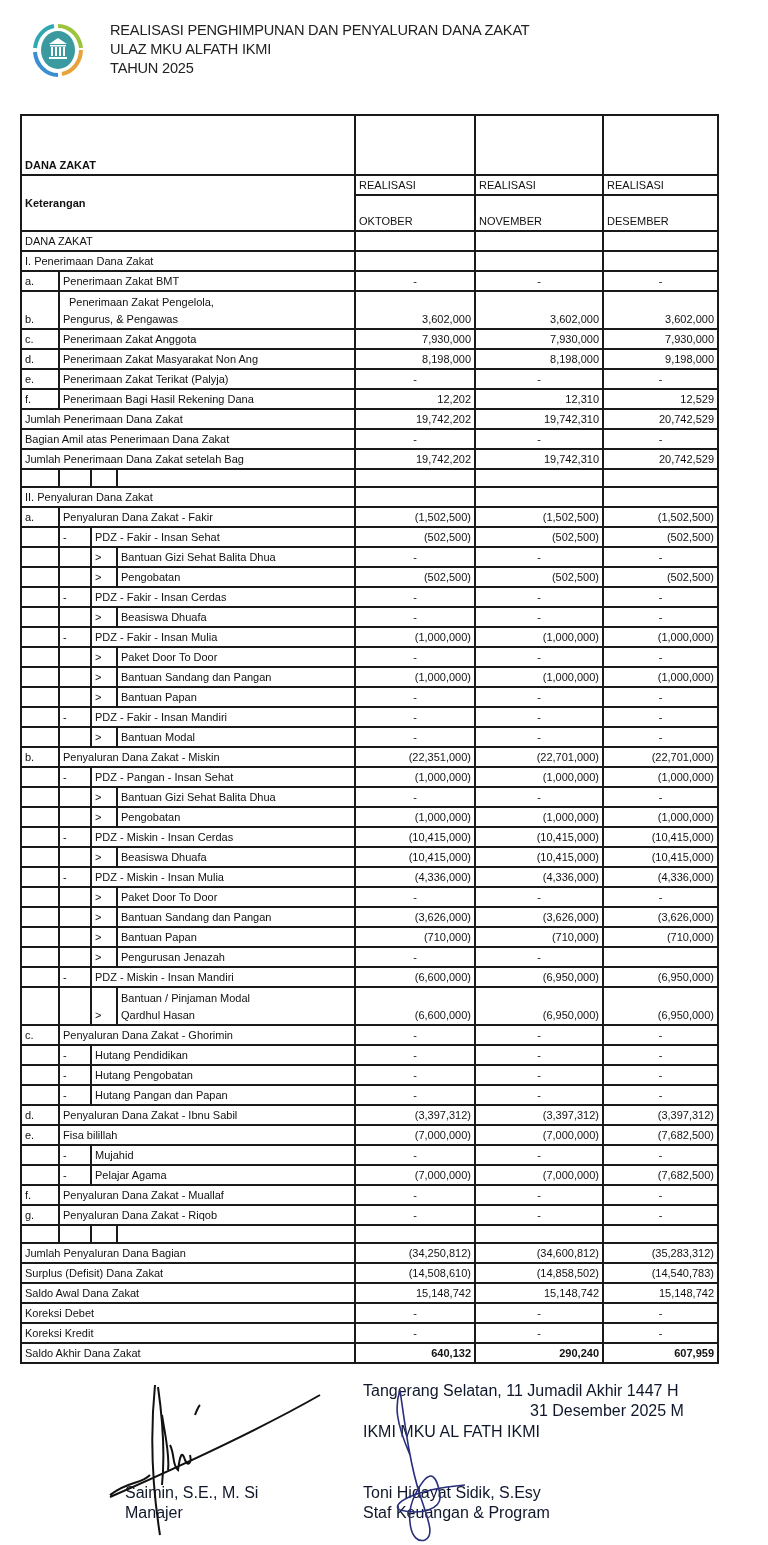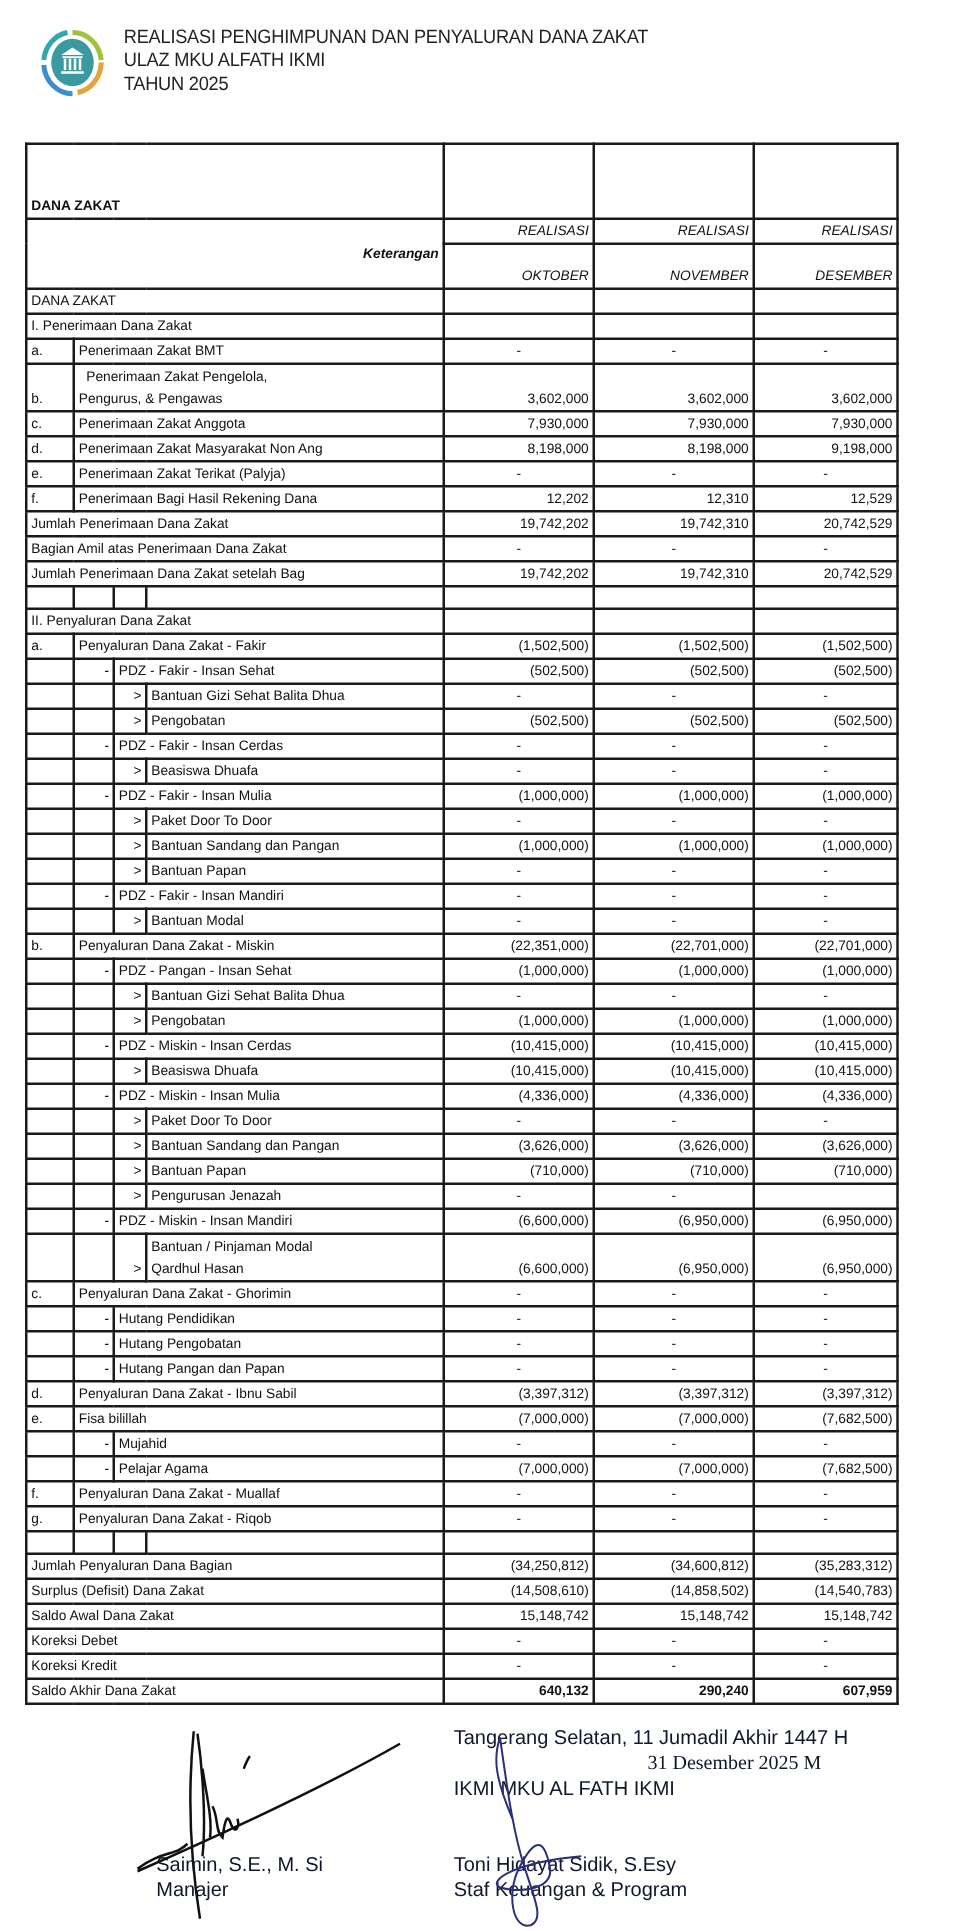--- a/index.html
+++ b/index.html
@@ -2,42 +2,42 @@
 <html><head>
 <meta charset="utf-8">
 <style>
   html, body { margin: 0; padding: 0; background: #ffffff; }
   body {
     width: 768px; height: 1545px; position: relative; overflow: hidden;
     font-family: "Liberation Sans", sans-serif; color: #111;
   }
   .header { position: absolute; left: 32px; top: 18px; height: 64px; }
   .logo { position: absolute; left: 0; top: 4px; width: 52px; height: 56px; }
-  .titles { position: absolute; left: 67px; top: 2px; white-space: nowrap; }
+  .titles { position: absolute; left: 78px; top: 2px; white-space: nowrap; }
   .titles div { font-size: 15.5px; line-height: 19px; color: #222; letter-spacing: -0.2px; transform: scaleX(0.94); transform-origin: left; }
 
   table.rpt {
     position: absolute; left: 20px; top: 114px;
     border-collapse: collapse; table-layout: fixed; width: 698px;
     font-size: 11px;
   }
   table.rpt td {
     border: 2px solid #1a1a1a; padding: 0 3px; height: 18px; line-height: 17px;
     white-space: nowrap; overflow: hidden; vertical-align: bottom;
   }
   .col-a { width: 38px; }
   .col-b { width: 32px; }
   .col-c { width: 26px; }
   .col-d { width: 238px; }
   .col-okt { width: 120px; }
   .col-nov { width: 128px; }
   .col-des { width: 115px; }
   td.num { text-align: right; padding-right: 2px; }
   td.dash { text-align: center; padding-left: 40px; }
-  td.ctr { text-align: right; font-style: italic; }
+  td.ctr { text-align: left; }
   .bold { font-weight: bold; }
   tr.topgap td { height: 58px; }
   tr.hdr2 td.big { height: 34px; }
   tr.tall td { height: 36px; vertical-align: bottom; }
   tr.blank td { height: 16px; }
   td.sub { padding-left: 6px; }
   .wrap { white-space: normal; line-height: 16px; }
 
   .sign { position: absolute; font-size: 16px; color: #0f172a; line-height: 20px; white-space: nowrap; }
   .sig-svg { position: absolute; }
@@ -528,21 +528,21 @@
   <tr>
     <td colspan="4">Saldo Akhir Dana Zakat</td>
     <td class="num bold">640,132</td>
     <td class="num bold">290,240</td>
     <td class="num bold">607,959</td>
   </tr>
 </tbody>
   </table>
 
 <div class="sign" style="left:363px; top:1381px;">Tangerang Selatan, 11 Jumadil Akhir 1447 H</div>
-<div class="sign" style="left:518px; top:1401px;font-family:Liberation Serif, serif;">31 Desember 2025 M</div>
+<div class="sign" style="left:530px; top:1401px;">31 Desember 2025 M</div>
 <div class="sign" style="left:363px; top:1422px;">IKMI MKU AL FATH IKMI</div>
 
 <div class="sign" style="left:125px; top:1483px;">Saimin, S.E., M. Si</div>
 <div class="sign" style="left:125px; top:1503px;">Manajer</div>
 
 <div class="sign" style="left:363px; top:1483px;">Toni Hidayat Sidik, S.Esy</div>
 <div class="sign" style="left:363px; top:1503px;">Staf Keuangan &amp; Program</div>
 
 <svg class="sig-svg" style="left:100px; top:1375px;" width="230" height="165" viewBox="0 0 230 165">
   <path d="M10 120 C 30 105, 40 110, 50 100 M55 10 C 50 60, 52 110, 60 160 M58 12 C 62 40, 65 80, 62 110 M62 40 C 65 60, 70 80, 68 95 M70 70 C 75 80, 72 90, 78 95 C 80 80, 82 75, 85 85 C 88 92, 92 88, 90 80 M10 122 C 60 100, 150 60, 220 20 M95 40 C 97 35, 98 32, 100 30" fill="none" stroke="#111" stroke-width="2"></path>

